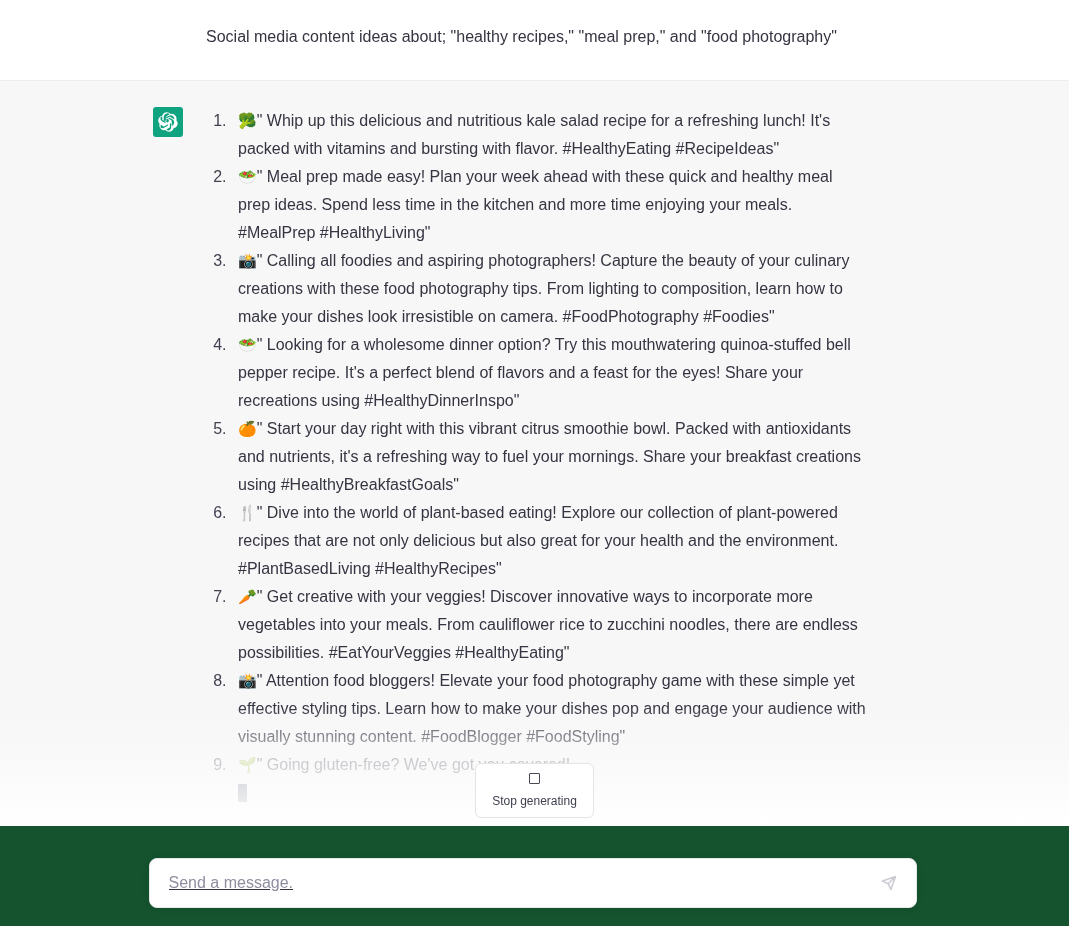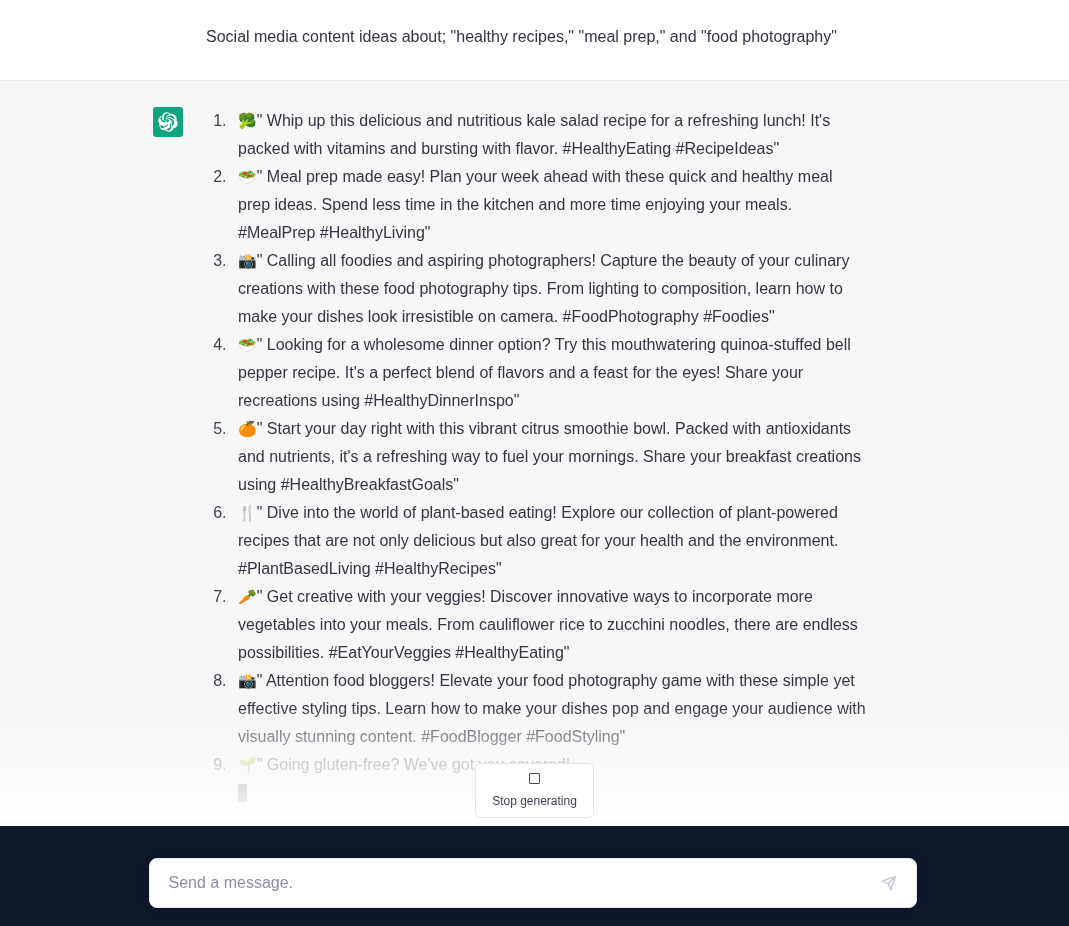--- a/index.html
+++ b/index.html
@@ -16,21 +16,21 @@
     color: #343541;
     -webkit-font-smoothing: antialiased;
   }
 
   .app {
     position: relative;
     width: 1069px;
     height: 926px;
     display: flex;
     flex-direction: column;
-    background: #0f172a;
+    background: #14532d;
   }
 
   
   .conversation {
     position: relative;
     flex: 0 0 auto;
     width: 100%;
   }
 
   
@@ -175,20 +175,21 @@
 
   
   .composer-area {
     position: absolute;
     left: 0;
     right: 4px;
     bottom: 0;
     background: transparent;
     padding-bottom: 18px;
     z-index: 10;
+    text-decoration: underline;
   }
 
   .composer {
     width: 768px;
     margin: 0 auto;
     background: #ffffff;
     border: 1px solid #e8e8ec;
     border-radius: 8px;
     box-shadow: 0 0 10px rgba(0,0,0,0.06), 0 0 transparent;
     height: 50px;

